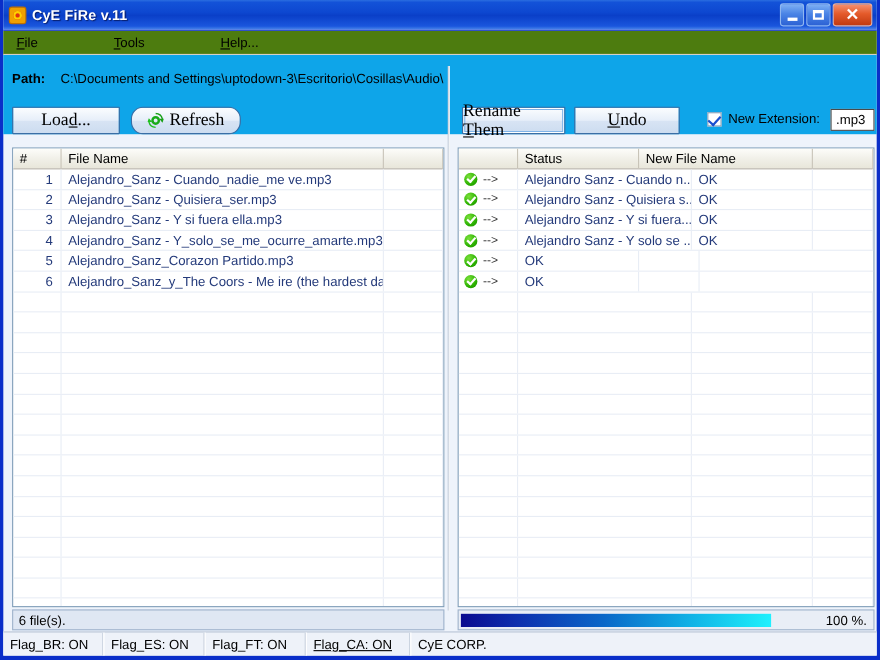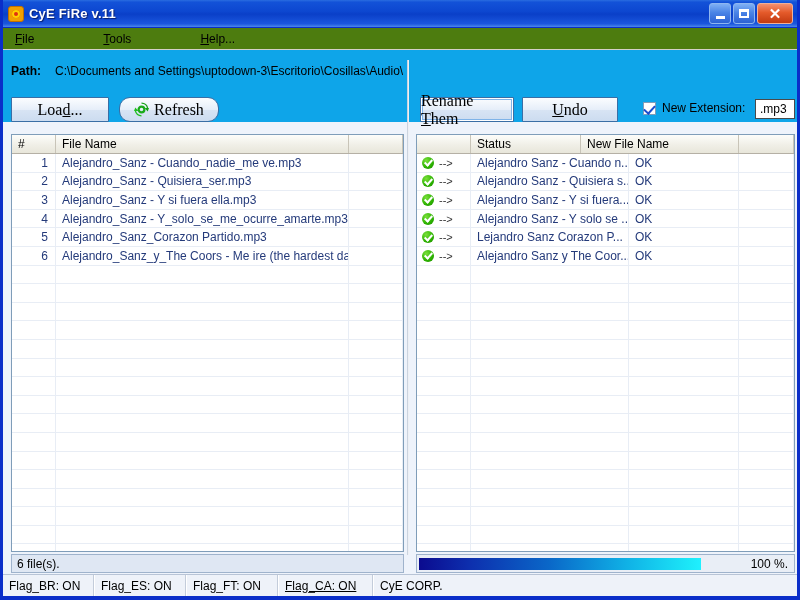--- a/index.html
+++ b/index.html
@@ -606,30 +606,28 @@
           </div>
           <div class="lv-td" style="width: 158px;">Alejandro Sanz - Y solo se ...</div>
           <div class="lv-td" style="width: 110px;">OK</div>
           <div class="lv-td" style="width: 55px;"></div>
         </div>
         <div class="lv-row">
           <div class="lv-td" style="width: 54px; padding-left: 3px;">
             <span class="check-ico"></span>
             <span class="arrow-txt">--&gt;</span>
           </div>
-          <div class="lv-td" style="width: 158px;"> Lejandro Sanz Corazon P...</div>
           <div class="lv-td" style="width: 110px;">OK</div>
           <div class="lv-td" style="width: 55px;"></div>
         </div>
         <div class="lv-row">
           <div class="lv-td" style="width: 54px; padding-left: 3px;">
             <span class="check-ico"></span>
             <span class="arrow-txt">--&gt;</span>
           </div>
-          <div class="lv-td" style="width: 158px;">Alejandro Sanz y The Coor...</div>
           <div class="lv-td" style="width: 110px;">OK</div>
           <div class="lv-td" style="width: 55px;"></div>
         </div>
         <div class="lv-filler-row">
           <div class="lv-filler-cell" style="width: 54px;"></div>
           <div class="lv-filler-cell" style="width: 158px;"></div>
           <div class="lv-filler-cell" style="width: 110px;"></div>
           <div class="lv-filler-cell" style="width: 55px;"></div>
         </div>
         <div class="lv-filler-row">

